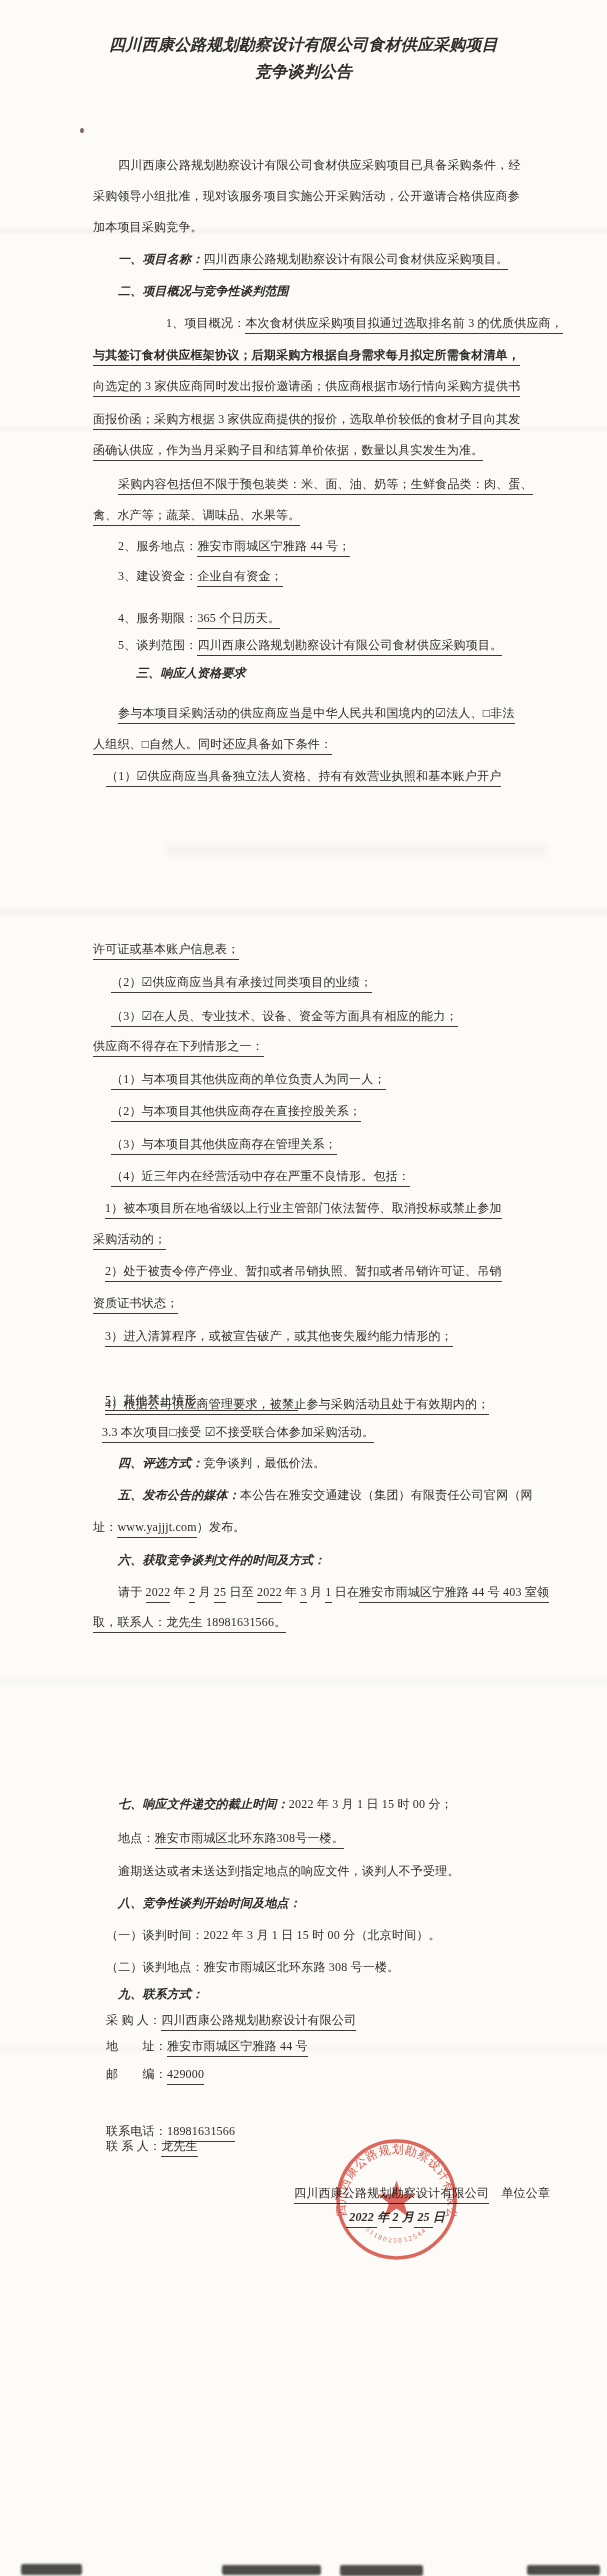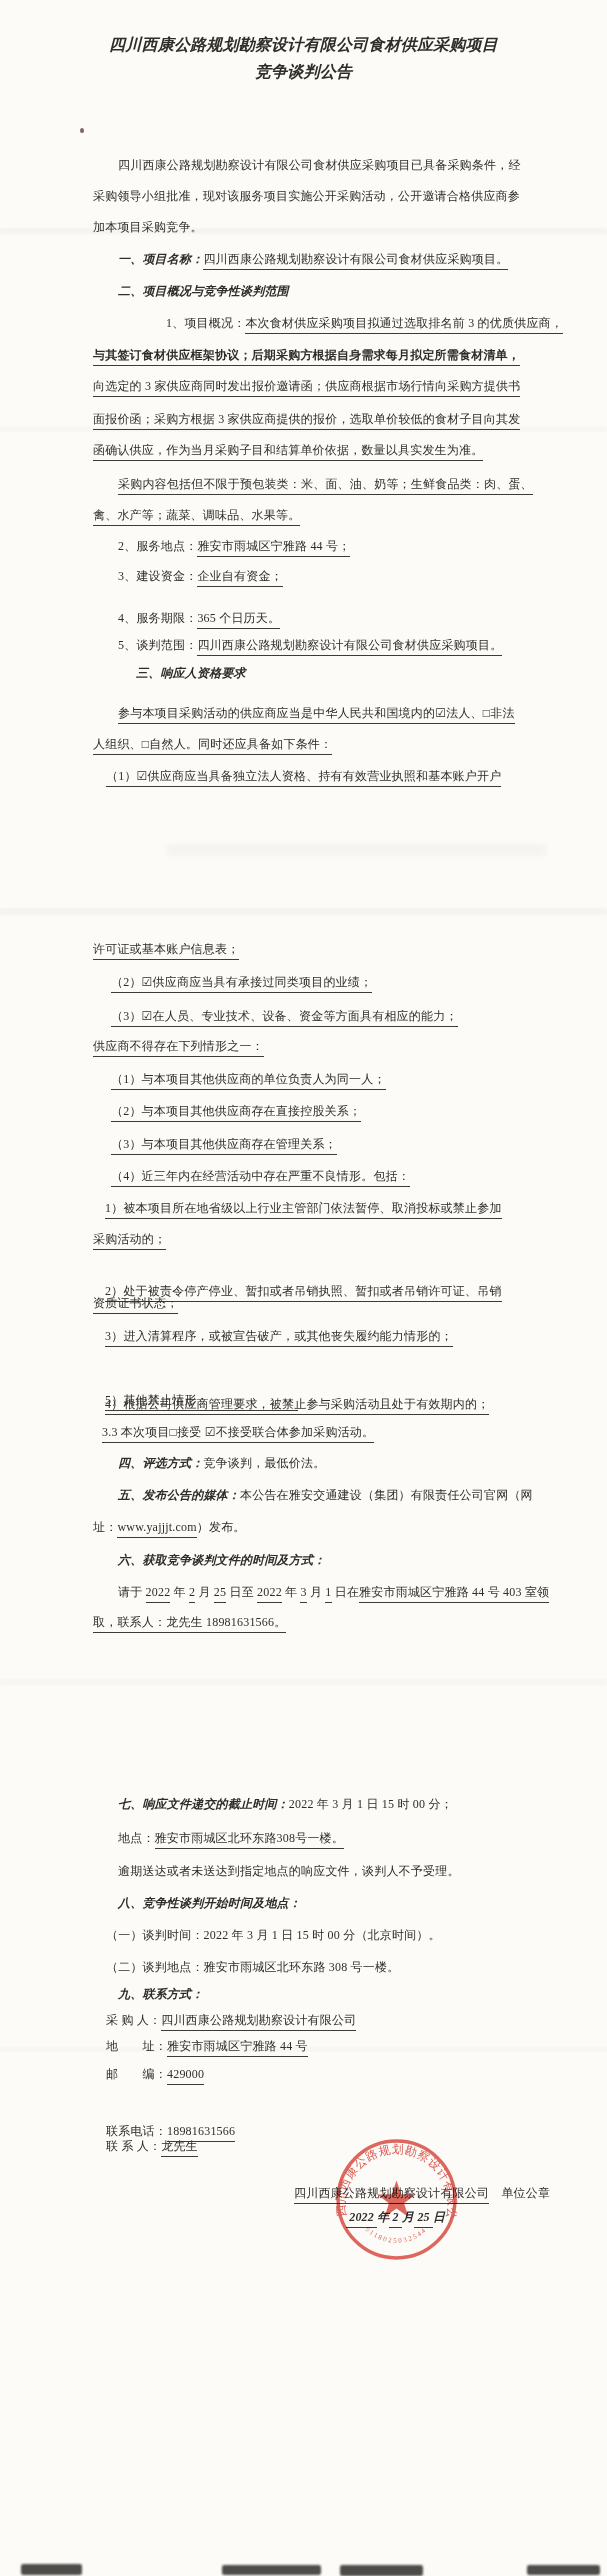--- a/index.html
+++ b/index.html
@@ -96,21 +96,21 @@
     <div class="line" style="top: 942px; left: 93px;"><span class="u">许可证或基本账户信息表；</span></div>
     <div class="line" style="top: 975px; left: 111px;"><span class="u">（2）</span><span class="u">☑</span><span class="u">供应商应当具有承接过同类项目的业绩；</span></div>
     <div class="line" style="top: 1009px; left: 111px;"><span class="u">（3）</span><span class="u">☑</span><span class="u">在人员、专业技术、设备、资金等方面具有相应的能力；</span></div>
     <div class="line" style="top: 1039px; left: 93px;"><span class="u">供应商不得存在下列情形之一：</span></div>
     <div class="line" style="top: 1072px; left: 111px;"><span class="u">（1）与本项目其他供应商的单位负责人为同一人；</span></div>
     <div class="line" style="top: 1104px; left: 111px;"><span class="u">（2）与本项目其他供应商存在直接控股关系；</span></div>
     <div class="line" style="top: 1137px; left: 111px;"><span class="u">（3）与本项目其他供应商存在管理关系；</span></div>
     <div class="line" style="top: 1169px; left: 111px;"><span class="u">（4）近三年内在经营活动中存在严重不良情形。包括：</span></div>
     <div class="line" style="top: 1201px; left: 105px;"><span class="u">1）被本项目所在地省级以上行业主管部门依法暂停、取消投标或禁止参加</span></div>
     <div class="line" style="top: 1232px; left: 93px;"><span class="u">采购活动的；</span></div>
-    <div class="line" style="top: 1264px; left: 105px; margin-top: 20px;"><span class="u">2）处于被责令停产停业、暂扣或者吊销执照、暂扣或者吊销许可证、吊销</span></div>
+    <div class="line" style="top: 1264px; left: 105px;"><span class="u">2）处于被责令停产停业、暂扣或者吊销执照、暂扣或者吊销许可证、吊销</span></div>
     <div class="line" style="top: 1296px; left: 93px;"><span class="u">资质证书状态；</span></div>
     <div class="line" style="top: 1329px; left: 105px;"><span class="u">3）进入清算程序，或被宣告破产，或其他丧失履约能力情形的；</span></div>
     <div class="line" style="top: 1361px; left: 105px; margin-top: 36px;"><span class="u">4）根据公司供应商管理要求，被禁止参与采购活动且处于有效期内的；</span></div>
     <div class="line" style="top: 1393px; left: 105px;"><span class="u">5）其他禁止情形：</span><span class="u">                        </span><span class="u">。</span></div>
     <div class="line" style="top: 1425px; left: 102px;"><span class="u">3.3 本次项目</span><span class="u">□</span><span class="u">接受 </span><span class="u">☑</span><span class="u">不接受联合体参加采购活动。</span></div>
     <div class="line" style="top: 1456px; left: 118px;"><span class="b">四、评选方式：</span><span>竞争谈判，最低价法。</span></div>
     <div class="line" style="top: 1488px; left: 118px;"><span class="b">五、发布公告的媒体：</span><span>本公告在雅安交通建设（集团）有限责任公司官网（网</span></div>
     <div class="line" style="top: 1520px; left: 93px;"><span>址：</span><span class="u">www.yajjjt.com</span><span>）发布。</span></div>
     <div class="line" style="top: 1553px; left: 118px;"><span class="b">六、获取竞争谈判文件的时间及方式：</span></div>
     <div class="line" style="top: 1585px; left: 118px;"><span>请于 </span><span class="u">2022</span><span> 年 </span><span class="u">2</span><span> 月 </span><span class="u">25</span><span> 日至 </span><span class="u">2022</span><span> 年 </span><span class="u">3</span><span> 月 </span><span class="u">1</span><span> 日在</span><span class="u">雅安市雨城区宁雅路 44 号 403 室领</span></div>

